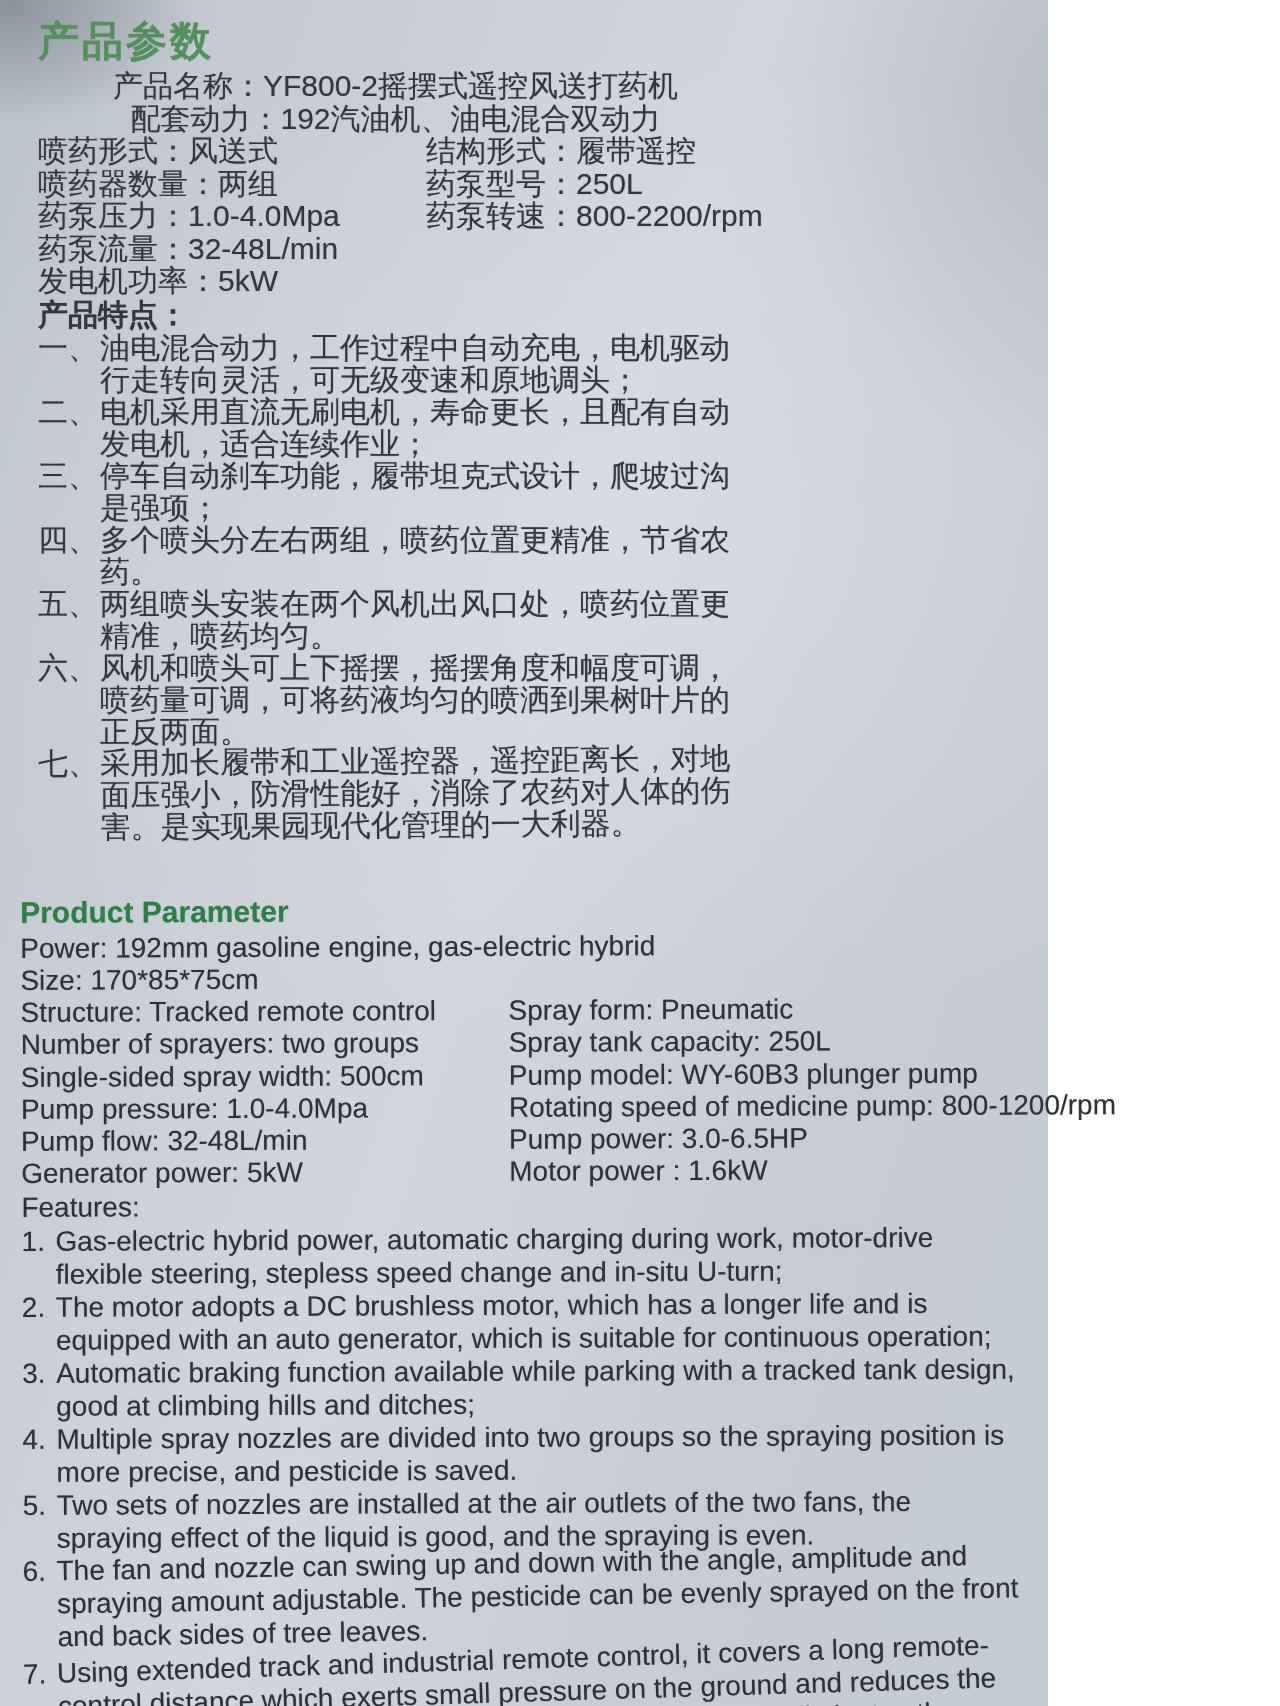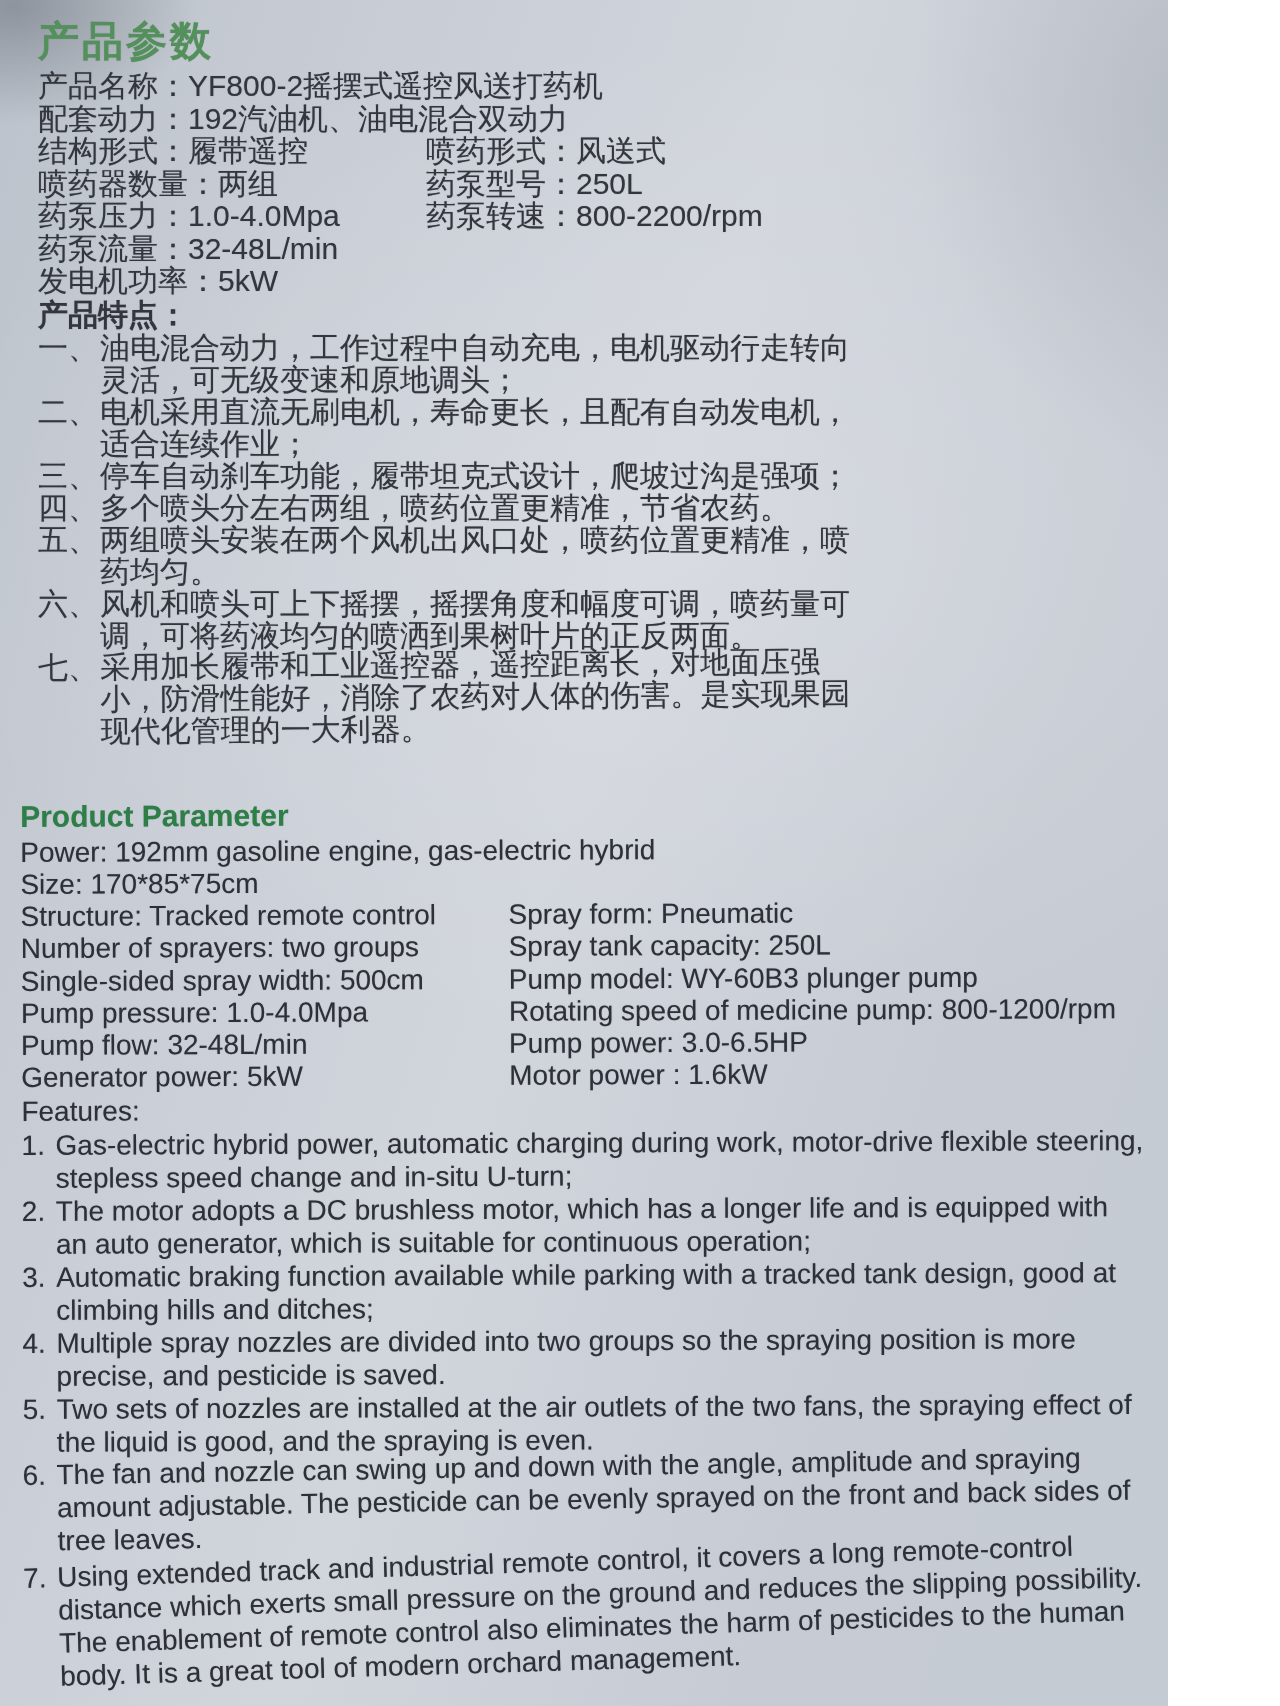--- a/index.html
+++ b/index.html
@@ -2,38 +2,38 @@
 <html><head>
 <meta charset="utf-8">
 <style>
   html, body { margin: 0; padding: 0; }
   body {
     width: 1280px; height: 1706px; overflow: hidden;
     font-family: "Liberation Sans", "DejaVu Sans", sans-serif;
   }
   .page {
     position: relative;
-    width: 1168px; height: 1706px;
+    width: 1048px; height: 1706px;
     color: #33373d;
     background:
       radial-gradient(300px 190px at 14px 6px, rgba(47,53,62,0.33), rgba(47,53,62,0) 62%),
       radial-gradient(420px 520px at 103% 6%, rgba(118,126,139,0.22), rgba(118,126,139,0) 70%),
       radial-gradient(1150px 760px at 58% 32%, rgba(255,255,255,0.17), rgba(255,255,255,0) 68%),
       linear-gradient(108deg, #bcc2cb 0%, #c8cdd5 22%, #d1d5dc 48%, #c7ccd4 75%, #c5cbd3 100%);
   }
   .soft { text-shadow: 0 0 1px rgba(52,56,62,0.42); }
 
   
   .cn { padding: 16px 295px 0 38px; }
   .cn-title {
     font-size: 41px; font-weight: bold; letter-spacing: 3px;
     line-height: 50px; margin-bottom: 3px;
     text-shadow: 0 0 1px rgba(70,110,80,0.45);
   }
-  .cn-line { font-size: 30px; line-height: 33px; white-space: nowrap; }
+  .cn-line { font-size: 30px; line-height: 33px; white-space: nowrap; text-align: center; }
   .cn .spec-row { display: grid; grid-template-columns: 388px 1fr; }
   .cn .spec-row > div { font-size: 30px; line-height: 32.5px; white-space: nowrap; }
   .cn-feat-heading { font-size: 30px; line-height: 34px; font-weight: bold; }
   .feat { display: flex; align-items: flex-start; }
   .cn .feat { font-size: 30px; line-height: 32px; }
   .cn .feat .num { flex: 0 0 62px; }
   .cn .feat .txt { width: 885px; }
   .cn-feat-7 { transform: rotate(-0.45deg); transform-origin: 0 0; }
 
   
@@ -61,22 +61,22 @@
 <div class="page">
 
   <div class="cn">
     <div class="cn-title green-cn">产品参数</div>
 
     <div class="cn-line soft">产品名称：YF800-2摇摆式遥控风送打药机</div>
     <div class="cn-line soft">配套动力：192汽油机、油电混合双动力</div>
 
     <div>
       <div class="spec-row">
+        <div class="soft">喷药形式：风送式</div>
         <div class="soft">结构形式：履带遥控</div>
-        <div class="soft">喷药形式：风送式</div>
       </div>
       <div class="spec-row">
         <div class="soft">喷药器数量：两组</div>
         <div class="soft">药泵型号：250L</div>
       </div>
       <div class="spec-row">
         <div class="soft">药泵压力：1.0-4.0Mpa</div>
         <div class="soft">药泵转速：800-2200/rpm</div>
       </div>
       <div class="spec-row">

